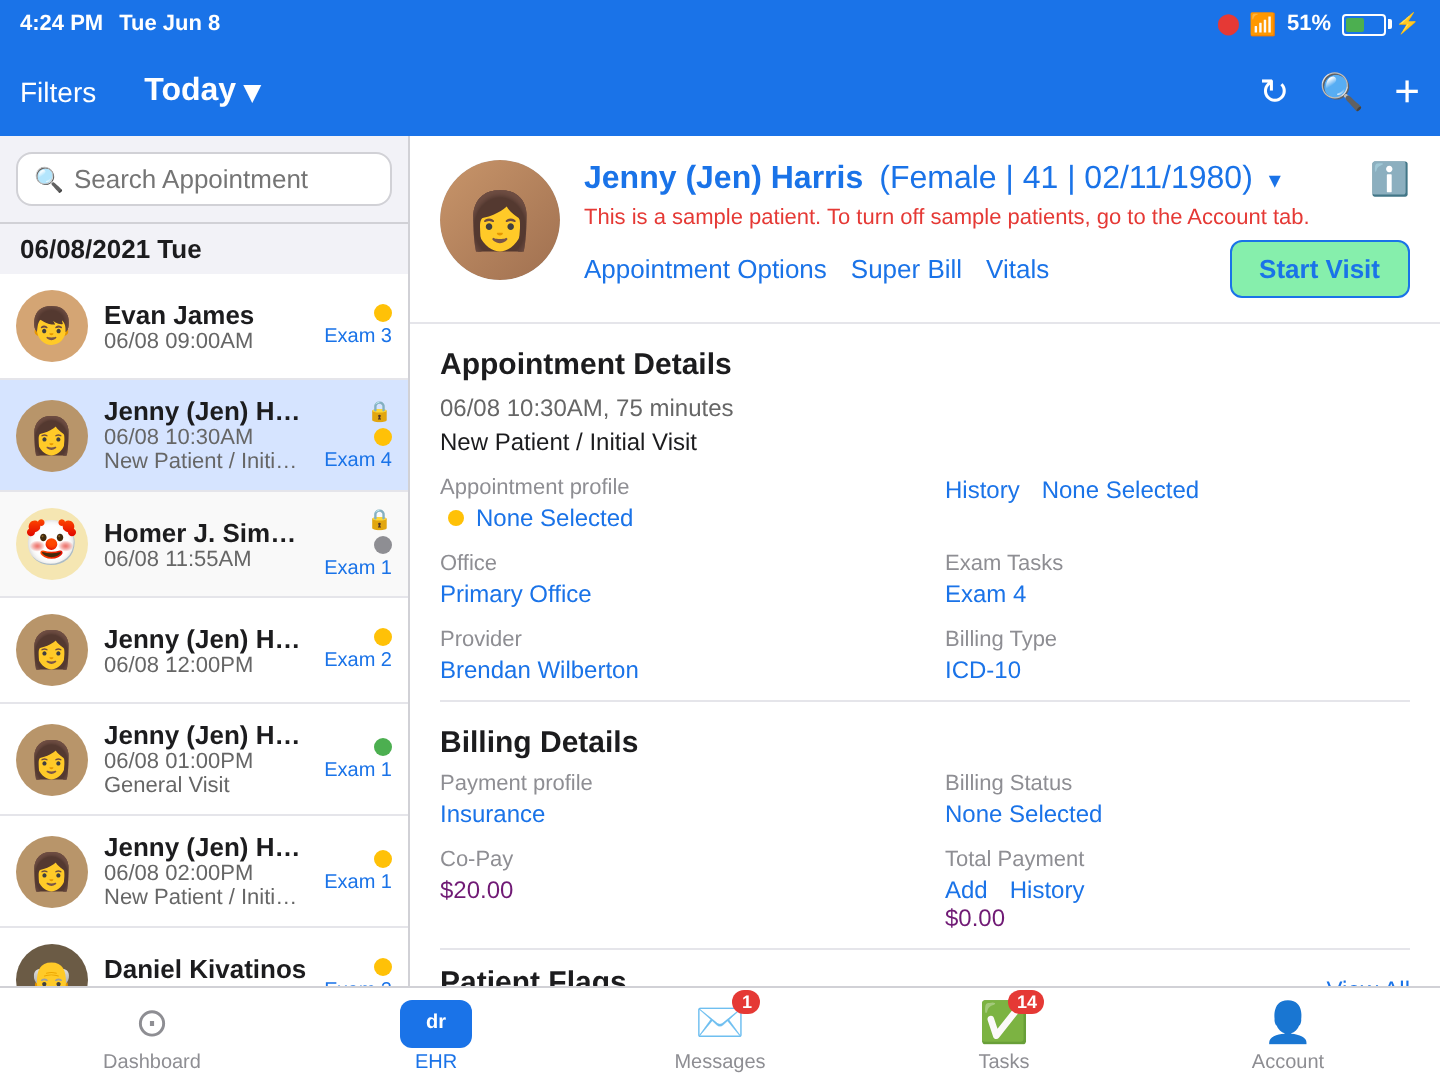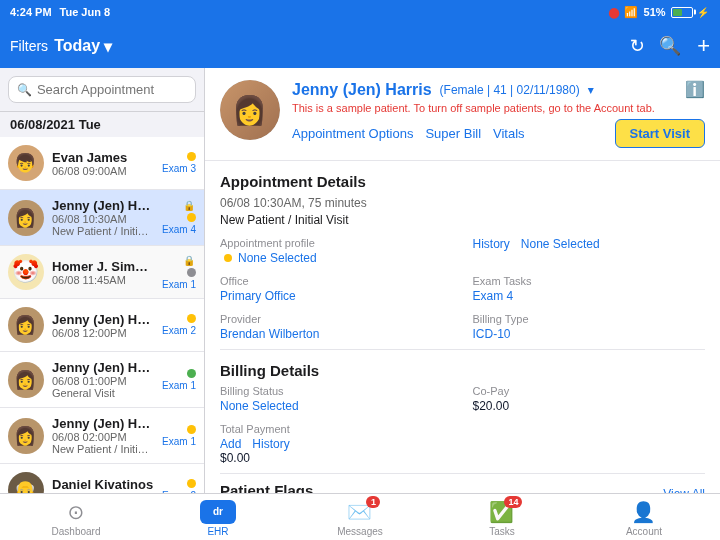--- a/index.html
+++ b/index.html
@@ -26,21 +26,21 @@
     
     .nav-bar {
       background: #1a73e8;
       height: 44px;
       display: flex;
       align-items: center;
       padding: 0 10px;
       color: white;
       justify-content: space-between;
     }
-    .nav-bar-left { display: flex; align-items: center; gap: 6px; }
+    .nav-bar-left { display: flex; align-items: center; gap: 24px; }
     .nav-bar-right { display: flex; align-items: center; gap: 15px; }
     .nav-title { font-size: 16px; font-weight: 600; display: flex; align-items: center; gap: 4px; }
     .nav-filters { font-size: 14px; font-weight: 500; }
     .refresh-icon, .search-icon-nav, .add-icon-nav { color: white; font-size: 18px; cursor: pointer; }
 
     
     .main-layout { display: flex; height: calc(540px - 22px - 44px - 49px); }
 
     
     .sidebar {
@@ -126,41 +126,41 @@
       display: flex; align-items: center; justify-content: center;
     }
     .patient-photo-inner {
       width: 100%; height: 100%; background: linear-gradient(135deg, #d4a574, #8b6347);
       display: flex; align-items: center; justify-content: center;
       font-size: 22px; border-radius: 50%;
     }
     .patient-info-block { flex: 1; }
     .patient-name-row { display: flex; align-items: center; gap: 8px; margin-bottom: 3px; }
     .patient-name { font-size: 16px; font-weight: 700; color: #1a73e8; }
-    .patient-meta { font-size: 12px; color: #1a73e8; }
+    .patient-meta { font-size: 16px; color: #1a73e8; }
     .sample-notice { font-size: 11px; color: #e53935; margin-bottom: 5px; }
     .patient-actions { display: flex; align-items: center; gap: 12px; }
     .patient-action-link { font-size: 13px; color: #1a73e8; cursor: pointer; }
     .start-visit-btn {
-      background: #fde047; border: 1.5px solid #1a73e8; color: #1a73e8;
+      background: #86efac; border: 1.5px solid #1a73e8; color: #1a73e8;
       padding: 6px 14px; border-radius: 6px; font-size: 13px; font-weight: 600; cursor: pointer;
       margin-left: auto;
     }
     .info-icon { font-size: 16px; color: #1a73e8; cursor: pointer; }
 
     
     .detail-content { padding: 12px 15px; flex: 1; }
     .section-title { font-size: 15px; font-weight: 700; color: #1c1c1e; margin-bottom: 6px; margin-top: 12px; }
     .section-title:first-child { margin-top: 0; }
     .appt-time-info { font-size: 12px; color: #666; margin-bottom: 3px; }
     .appt-type-info { font-size: 12px; color: #1c1c1e; margin-bottom: 10px; }
 
     .detail-grid { display: grid; grid-template-columns: 1fr 1fr; gap: 10px 20px; margin-bottom: 8px; }
     .detail-field-label { font-size: 11px; color: #8e8e93; margin-bottom: 2px; }
-    .detail-field-value { font-size: 12px; color: #0f172a; }
+    .detail-field-value { font-size: 12px; color: #701a75; }
     .detail-field-value.link { color: #1a73e8; cursor: pointer; }
     .detail-field-row { display: flex; gap: 6px; align-items: center; }
 
     .divider { border: none; border-top: 1px solid #e5e5ea; margin: 8px 0; }
 
     
     .section-header-row { display: flex; justify-content: space-between; align-items: center; }
     .view-all-link { font-size: 12px; color: #1a73e8; cursor: pointer; }
 
     
@@ -267,21 +267,21 @@
           <span class="exam-label">Exam 4</span>
         </div>
       </div>
 
       <div class="appt-item locked">
         <div class="appt-avatar" style="background: #f5e6b2; font-size:22px;">
           <span>🤡</span>
         </div>
         <div class="appt-info">
           <div class="appt-name">Homer J. Simpson</div>
-          <div class="appt-time">06/08 11:45AM</div>
+          <div class="appt-time">06/08 11:55AM</div>
         </div>
         <div class="appt-right">
           <span class="lock-icon">🔒</span>
           <span class="dot dot-gray"></span>
           <span class="exam-label">Exam 1</span>
         </div>
       </div>
 
       <div class="appt-item">
         <div class="appt-avatar" style="background: #b8956a;">
@@ -403,20 +403,24 @@
           <div class="detail-field-label">Billing Type</div>
           <div class="detail-field-value link">ICD-10</div>
         </div>
       </div>
 
       <hr class="divider">
 
       <div class="section-title">Billing Details</div>
       <div class="detail-grid">
         <div>
+          <div class="detail-field-label">Payment profile</div>
+          <div class="detail-field-value link">Insurance</div>
+        </div>
+        <div>
           <div class="detail-field-label">Billing Status</div>
           <div class="detail-field-value link">None Selected</div>
         </div>
         <div>
           <div class="detail-field-label">Co-Pay</div>
           <div class="detail-field-value">$20.00</div>
         </div>
         <div>
           <div class="detail-field-label">Total Payment</div>
           <div class="detail-field-row">

